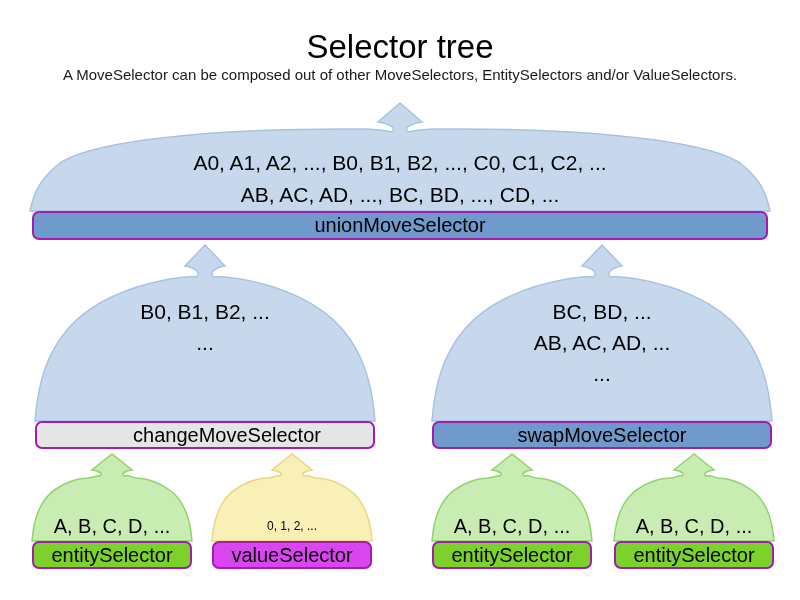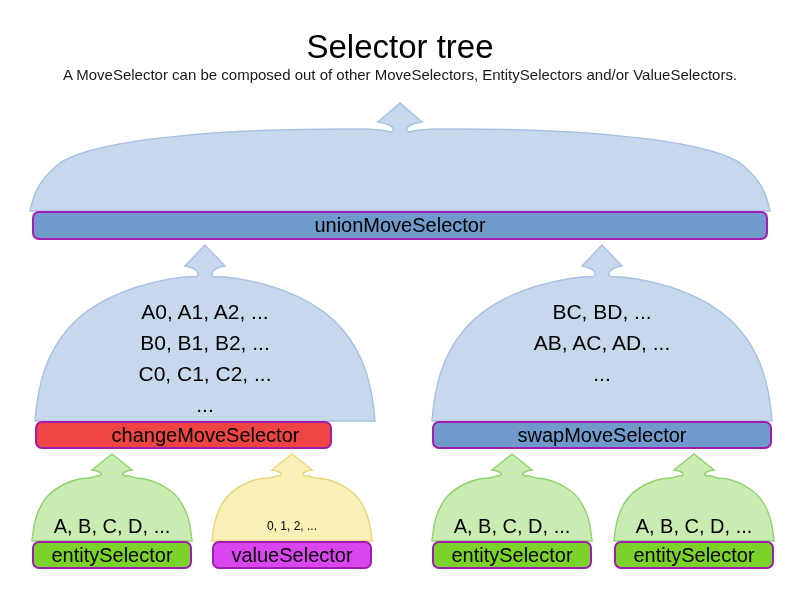--- a/index.html
+++ b/index.html
@@ -35,34 +35,36 @@
 
   <div class="title">Selector tree</div>
   <div class="subtitle">A MoveSelector can be composed out of other MoveSelectors, EntitySelectors and/or ValueSelectors.</div>
 
   <svg class="cloud" style="left:30px;top:101px" width="740" height="110">
     <path d="M 0,110 C 4,90 12,76 30,62 C 56,45 120,36 200,31 C 270,27 320,28 338,28
              C 352,29 358,30 362,31 C 366,28 362,23 348,21 L 370,2 L 392,21
              C 378,23 374,28 378,31 C 382,30 388,29 402,28 C 420,28 470,27 540,31
              C 620,36 684,45 710,62 C 728,76 736,90 740,110 Z" fill="#c7d8ed" stroke="#a9c2e4"></path>
   </svg>
+  <div class="cloud-text" style="left:30px;top:147px;width:740px;line-height:32px">
+    <div>A0, A1, A2, ..., B0, B1, B2, ..., C0, C1, C2, ...</div>
+    <div>AB, AC, AD, ..., BC, BD, ..., CD, ...</div>
+  </div>
   <div class="bar" style="left: 32px; top: 211px; width: 736px; height: 29px; background-color: rgb(112, 153, 204);">unionMoveSelector</div>
 
   <svg class="cloud" style="left:35px;top:242px" width="340" height="179">
     <path d="M 0,179 C 3,140 12,112 32,88 C 55,60 95,44 135,37 C 148,35 156,34 161,35
              C 166,32 162,26 150,24 L 170,3 L 190,24 C 178,26 174,32 179,35
              C 184,34 192,35 205,37 C 245,44 285,60 308,88 C 328,112 337,140 340,179 Z" fill="#c7d8ed" stroke="#a9c2e4"></path>
   </svg>
   <div class="cloud-text" style="left:35px;top:296px;width:340px;line-height:31px">
-    <div>A0, A1, A2, ...</div>
     <div>B0, B1, B2, ...</div>
-    <div>C0, C1, C2, ...</div>
     <div>...</div>
   </div>
-  <div class="bar" style="left: 35px; top: 421px; width: 297px; height: 28px; background-color: #ef4444; padding-left: 44px;">changeMoveSelector</div>
+  <div class="bar" style="left: 35px; top: 421px; width: 340px; height: 28px; background-color: #e5e5e5; padding-left: 44px;">changeMoveSelector</div>
 
   <svg class="cloud" style="left:432px;top:242px" width="340" height="179">
     <path d="M 0,179 C 3,140 12,112 32,88 C 55,60 95,44 135,37 C 148,35 156,34 161,35
              C 166,32 162,26 150,24 L 170,3 L 190,24 C 178,26 174,32 179,35
              C 184,34 192,35 205,37 C 245,44 285,60 308,88 C 328,112 337,140 340,179 Z" fill="#c7d8ed" stroke="#a9c2e4"></path>
   </svg>
   <div class="cloud-text" style="left:432px;top:296px;width:340px;line-height:31px">
     <div>BC, BD, ...</div>
     <div>AB, AC, AD, ...</div>
     <div>...</div>

